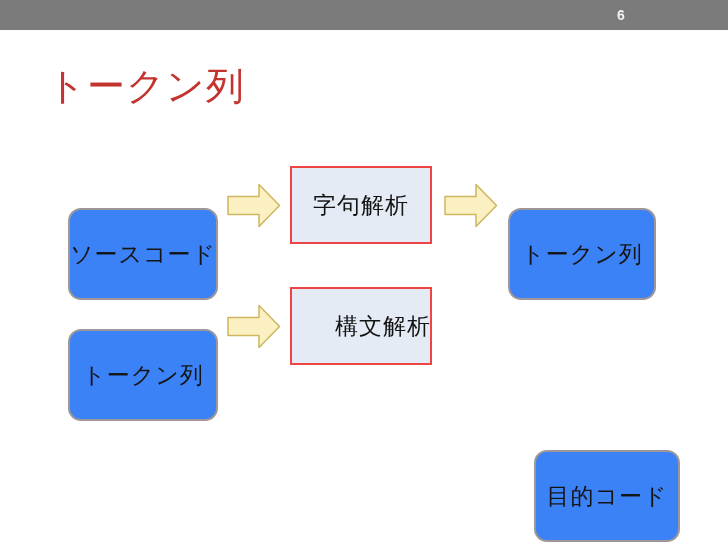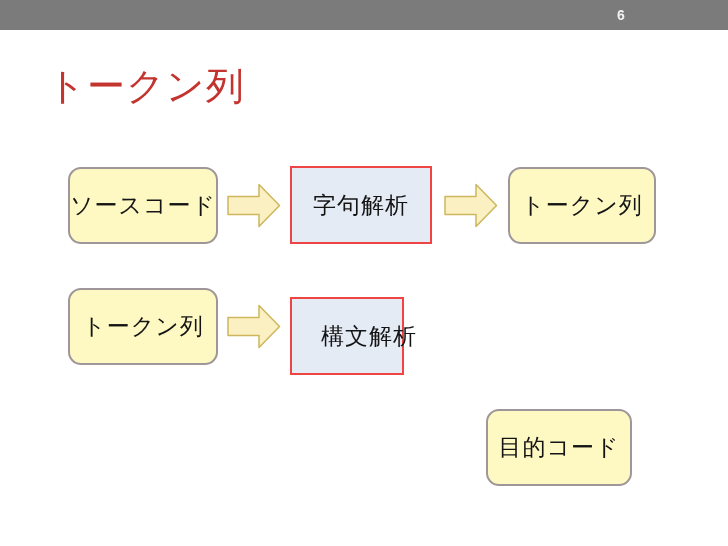--- a/index.html
+++ b/index.html
@@ -45,47 +45,48 @@
     box-sizing: border-box;
     display: flex;
     align-items: center;
     justify-content: center;
     font-size: 23px;
     color: #141414;
     letter-spacing: 1px;
     white-space: nowrap;
   }
   .data-box {
-    background: #fef9c3;
+    background: #3b82f6;
     border: 2px solid #9e9698;
     border-radius: 13px;
-    height: 77px;
+    height: 92px;
+    margin-top: 41px;
   }
   .process-box {
     background: #e5ebf5;
     border: 2px solid #ef4444;
     height: 78px;
   }
   .arrow {
     position: absolute;
     width: 54px;
     height: 45px;
   }
   
   .box-source   { left: 68px;  top: 167px; width: 150px; }
   .arrow-1      { left: 227px; top: 183px; }
   .box-lexical  { left: 290px; top: 166px; width: 142px; }
   .arrow-2      { left: 444px; top: 183px; }
   .box-token1   { left: 508px; top: 167px; width: 148px; }
   
   .box-token2   { left: 68px;  top: 288px; width: 150px; }
   .arrow-3      { left: 227px; top: 304px; }
-  .box-syntax   { left: 290px; top: 297px; width: 114px; padding-left: 44px; }
+  .box-syntax   { left: 290px; top: 287px; width: 142px; padding-left: 44px; }
   
-  .box-object   { left: 486px; top: 409px; width: 146px; font-family: Liberation Serif, serif; }
+  .box-object   { left: 534px; top: 409px; width: 146px; font-family: Liberation Serif, serif; }
 </style>
 </head>
 <body>
 
 <div class="slide">
 
   <div class="header-bar"></div>
   <div class="page-number">6</div>
 
   <div class="slide-title">トークン列</div>

